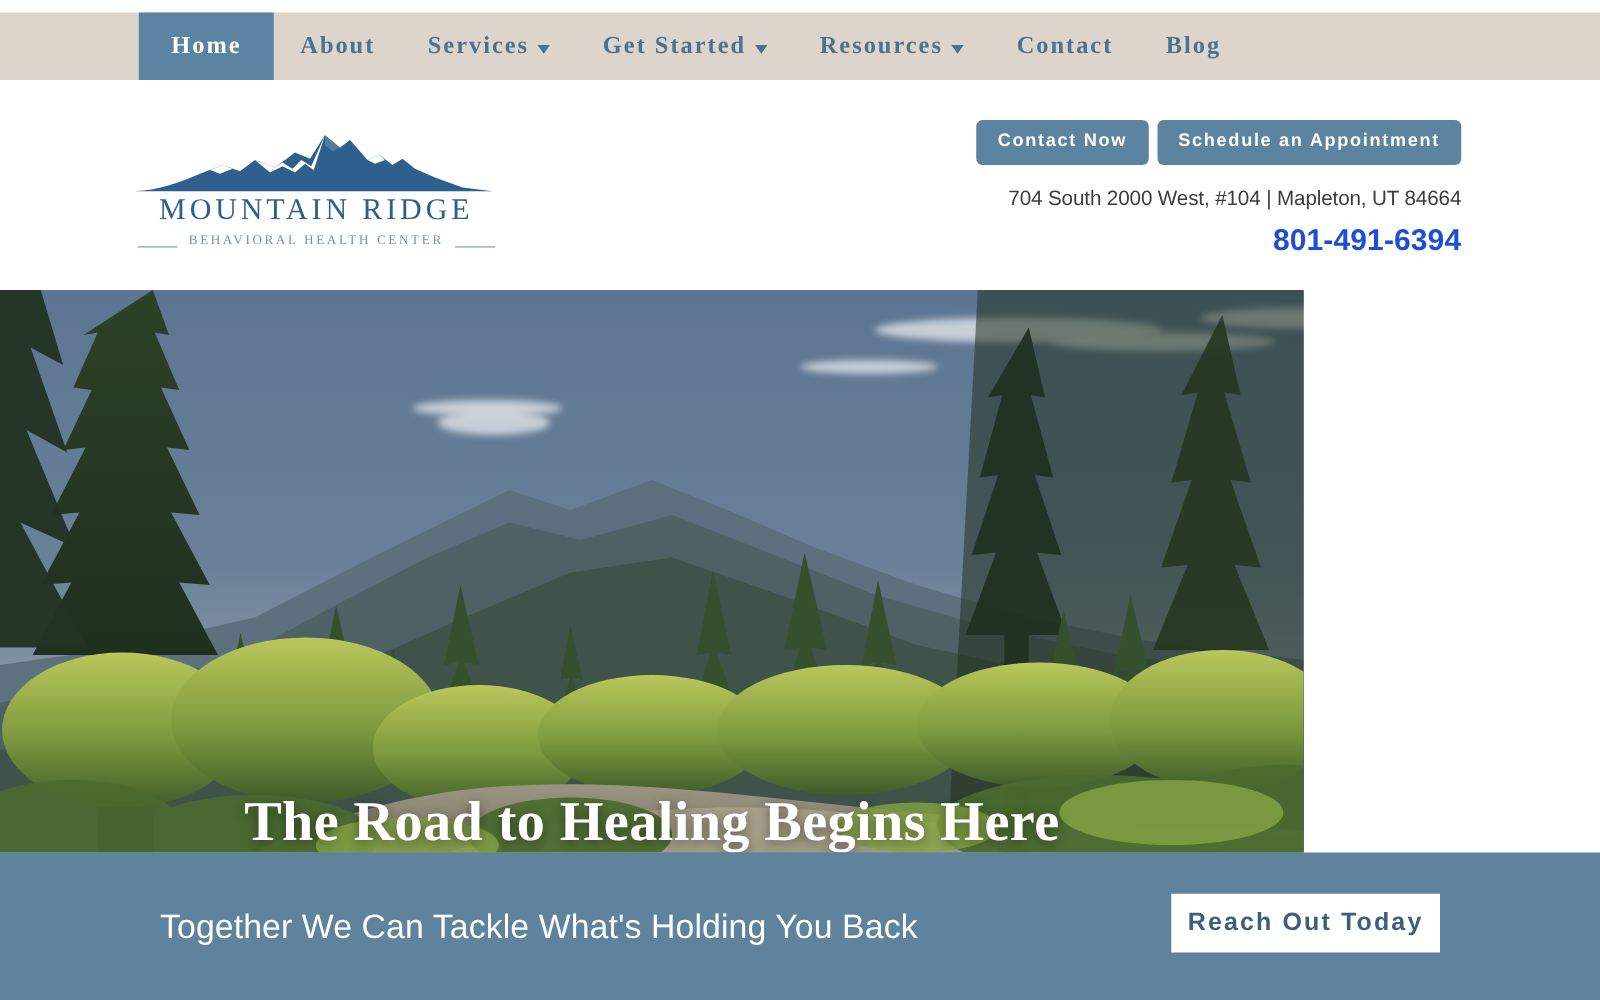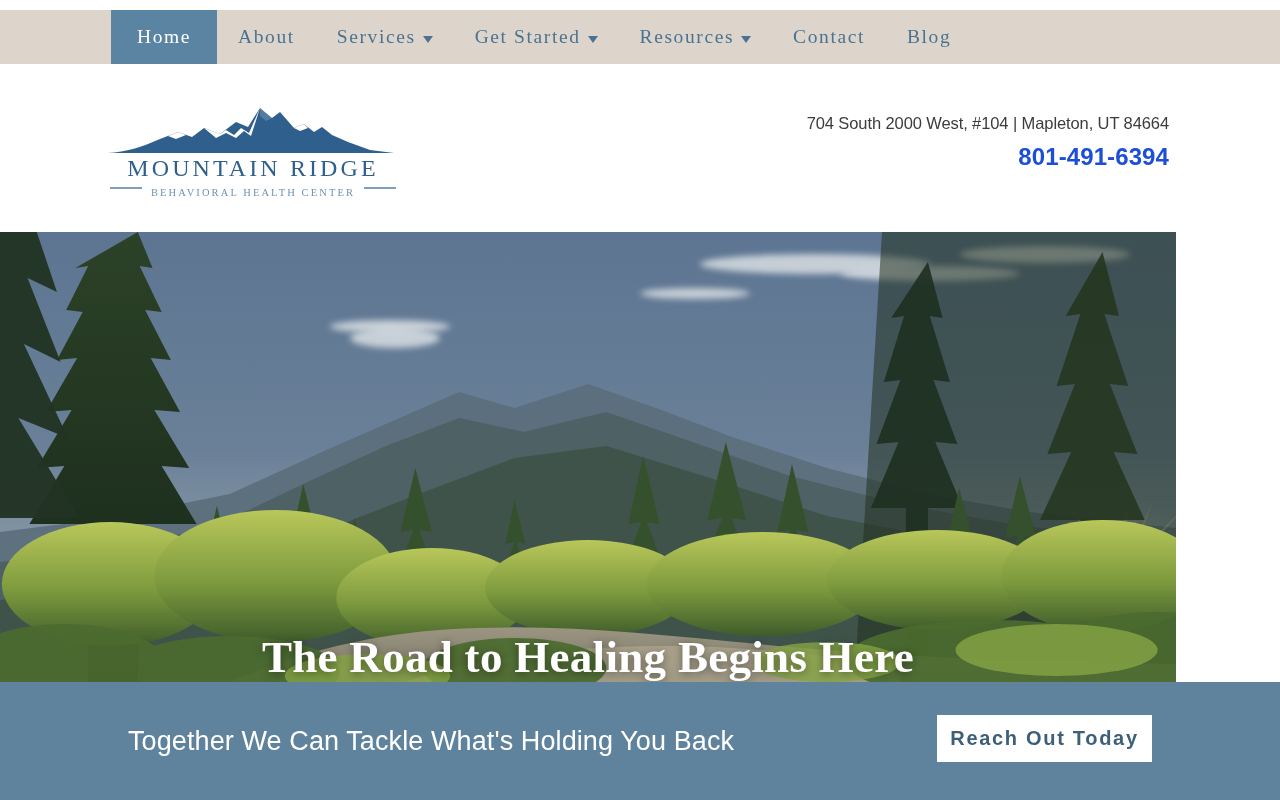--- a/index.html
+++ b/index.html
@@ -17,21 +17,21 @@
     height:54px; background:#ddd5cb;
     display:flex; align-items:stretch;
     padding-left:111px;
   }
   .nav-item {
     display:flex; align-items:center; gap:7px;
     padding:0 21px;
     font-family:"Liberation Serif", serif;
     font-size:19.5px; letter-spacing:1.6px;
     color:#4b7391; white-space:nowrap;
-    cursor:pointer; user-select:none;
+    cursor:pointer; user-select:none;font-weight:bold;
   }
   .nav-item.active { background:#5b84a2; color:#ffffff; padding:0 26px; }
   .caret {
     width:0; height:0; position:relative; top:2px;
     border-left:5.5px solid transparent;
     border-right:5.5px solid transparent;
     border-top:7px solid #4b7391;
   }
 
   
@@ -41,21 +41,21 @@
   }
   .logo { position:absolute; left:108px; top:38px; width:290px; }
   .logo-mtn { display:block; width:286px; height:52px; }
   .logo-word {
     font-family:"Liberation Serif", serif;
     font-size:24px; letter-spacing:3.1px;
     color:#2f5f8c; text-align:center; line-height:1;
     margin-top:2px;
   }
   .logo-sub-row {
-    display:flex; align-items:flex-start; gap:9px;
+    display:flex; align-items:flex-end; gap:9px;
     margin-top:7px; padding:0 2px;
   }
   .logo-rule { flex:1; height:1.5px; background:#7fa0bd; }
   .logo-sub {
     font-family:"Liberation Serif", serif;
     font-size:10.5px; letter-spacing:2.1px;
     color:#6f93b4; white-space:nowrap;
   }
 
   .header-right {
@@ -79,21 +79,21 @@
   }
   .phone {
     margin-top:10px;
     font-family:"Liberation Sans", sans-serif;
     font-size:24px; font-weight:bold; color:#1d4ed8;
     letter-spacing:0.1px; cursor:pointer;
   }
 
   
   .hero {
-    position:relative; width:1176px; height:450px; overflow:hidden;
+    position:relative; width:1043px; height:450px; overflow:hidden;
     background:#5e7288;
   }
   .sky {
     position:absolute; inset:0;
     background:linear-gradient(#5d7592 0%, #6a8098 48%, #8a9aa6 74%, #9aa6ab 100%);
   }
   .cloud {
     position:absolute; background:#d8dee2;
     border-radius:50%; filter:blur(3px); opacity:.85;
   }
@@ -195,20 +195,24 @@
       </svg>
       <div class="logo-word">MOUNTAIN RIDGE</div>
       <div class="logo-sub-row">
         <span class="logo-rule"></span>
         <span class="logo-sub">BEHAVIORAL HEALTH CENTER</span>
         <span class="logo-rule"></span>
       </div>
     </div>
 
     <div class="header-right">
+      <div class="btn-row">
+        <button class="hdr-btn">Contact Now</button>
+        <button class="hdr-btn">Schedule an Appointment</button>
+      </div>
       <div class="address">704 South 2000 West, #104 | Mapleton, UT 84664</div>
       <div class="phone">801-491-6394</div>
     </div>
 
   </header>
 
   <section class="hero">
 
     <div class="sky"></div>
 

